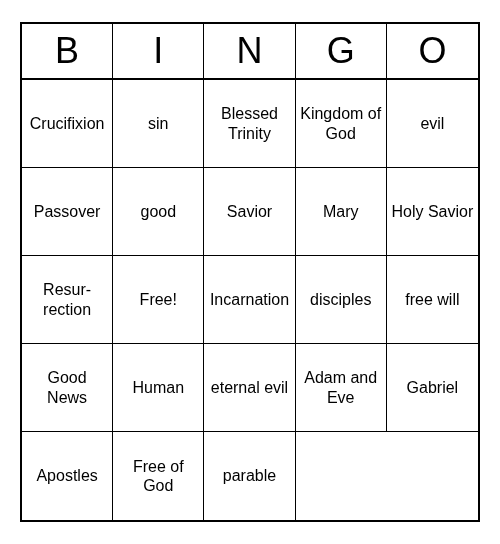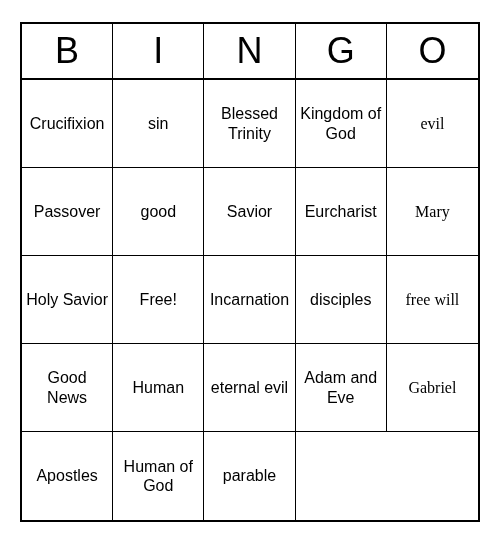--- a/index.html
+++ b/index.html
@@ -39,21 +39,20 @@
       border-right: 1px solid #000;
       border-bottom: 1px solid #000;
       display: flex;
       align-items: center;
       justify-content: center;
       text-align: center;
       padding: 4px;
     }
     .bingo-cell:nth-child(5n) {
       border-right: none;
-      font-family: Liberation Serif, serif;
     }
     .bingo-grid .bingo-cell:nth-child(n+21) {
       border-bottom: none;
     }
     .bingo-cell span {
       display: block;
       line-height: 1.2;
     }
   </style>
 </head>
@@ -86,27 +85,27 @@
       <div class="bingo-cell">
         <span class="sm">Passover</span>
       </div>
       <div class="bingo-cell">
         <span class="xxl">good</span>
       </div>
       <div class="bingo-cell">
         <span class="lg">Savior</span>
       </div>
       <div class="bingo-cell">
-        <span class="sm">Eurcharist</span>
-      </div>
-      <div class="bingo-cell">
         <span class="xl">Mary</span>
       </div>
       <div class="bingo-cell">
         <span class="xl">Holy Savior</span>
+      </div>
+      <div class="bingo-cell">
+        <span class="lg">Resur-rection</span>
       </div>
       <div class="bingo-cell">
         <span class="xxl">Free!</span>
       </div>
       <div class="bingo-cell">
         <span class="sm">Incarnation</span>
       </div>
       <div class="bingo-cell">
         <span class="sm">disciples</span>
       </div>
@@ -125,19 +124,19 @@
       <div class="bingo-cell">
         <span class="sm">Adam and Eve</span>
       </div>
       <div class="bingo-cell">
         <span class="md">Gabriel</span>
       </div>
       <div class="bingo-cell">
         <span class="md">Apostles</span>
       </div>
       <div class="bingo-cell">
-        <span class="sm">Human of God</span>
+        <span class="sm">Free of God</span>
       </div>
       <div class="bingo-cell">
         <span class="md">parable</span>
       </div>
     </div>
 </div>
 
 </body></html>

